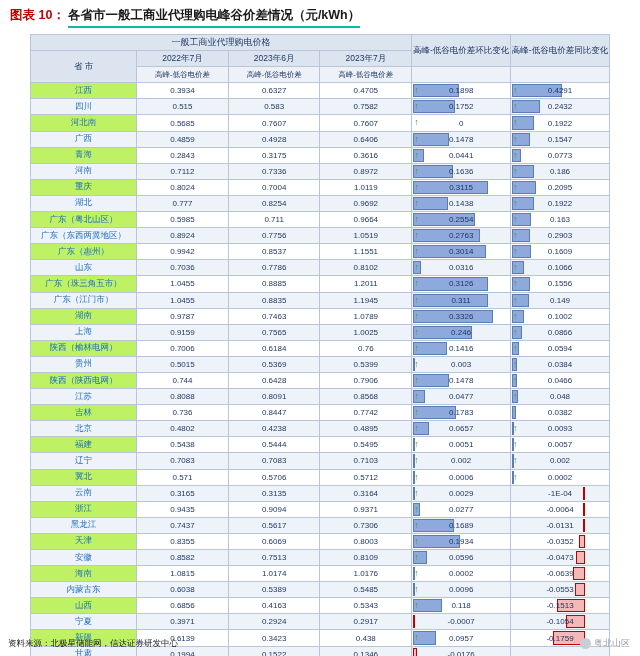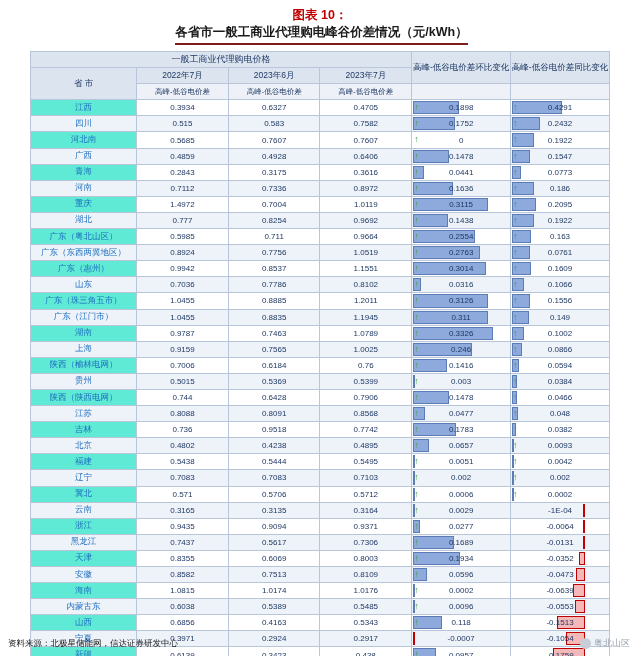--- a/index.html
+++ b/index.html
@@ -5,31 +5,30 @@
   html,body{margin:0;padding:0;}
   body{
     width:640px;height:656px;
     background:#ffffff;
     font-family:"Liberation Sans","DejaVu Sans",sans-serif;
     color:#1a1a1a;
     position:relative;
     overflow:hidden;
   }
   .title-row{
-    display:flex;align-items:center;
+    display:flex;
     padding:7px 10px 4px 10px;
-    flex-direction:column;
   }
   .title-badge{
     font-size:12.5px;font-weight:bold;color:#c00000;
     white-space:nowrap;
   }
   .title-text{
     font-size:12.5px;font-weight:bold;color:#1a1a1a;
-    border-bottom:2px solid #7f1d1d;
+    border-bottom:2px solid #14b8a6;
     padding-bottom:2px;
     margin-left:3px;
     white-space:nowrap;
   }
   .table-wrap{
     margin:2px 8px 0 30px;
   }
   table.main{
     border-collapse:collapse;
     width:580px;
@@ -60,21 +59,21 @@
   }
   .hdr-sub{
     background:#eef2f8;
     font-size:7.5px;
     color:#1f3864;
     margin-left:45px;
   }
   .prov{
     color:#1f6fc0;
     font-size:8.5px;
-    background:#5eead4;
+    background:#bef264;
   }
   .prov.alt{background:#eef3f9;}
   .num{
     color:#1f3864;
     font-size:8px;
     background:#ffffff;
     position:relative;
   }
   .num.alt{background:#eef3f9;}
   
@@ -258,21 +257,21 @@
             <span class="bar-val">0.1636</span>
           </td>
           <td class="bar-cell alt">
             <span class="bar-fill" style="width: 21.4999px;"></span>
             <span class="arrow-up">↑</span>
             <span class="bar-val">0.186</span>
           </td>
         </tr>
         <tr>
           <td class="prov">重庆</td>
-          <td class="num">1.4972</td>
+          <td class="num">0.8024</td>
           <td class="num">0.7004</td>
           <td class="num">1.0119</td>
           <td class="bar-cell">
             <span class="bar-fill" style="width: 74.9248px;"></span>
             <span class="arrow-up">↑</span>
             <span class="bar-val">0.3115</span>
           </td>
           <td class="bar-cell">
             <span class="bar-fill" style="width: 24.2163px;"></span>
             <span class="arrow-up">↑</span>
@@ -317,21 +316,21 @@
           <td class="num alt">0.7756</td>
           <td class="num alt">1.0519</td>
           <td class="bar-cell alt">
             <span class="bar-fill" style="width: 66.4582px;"></span>
             <span class="arrow-up">↑</span>
             <span class="bar-val">0.2763</span>
           </td>
           <td class="bar-cell alt">
             <span class="bar-fill" style="width: 18.4367px;"></span>
             <span class="arrow-up">↑</span>
-            <span class="bar-val">0.0761</span>
+            <span class="bar-val">0.2903</span>
           </td>
         </tr>
         <tr>
           <td class="prov">广东（惠州）</td>
           <td class="num">0.9942</td>
           <td class="num">0.8537</td>
           <td class="num">1.1551</td>
           <td class="bar-cell">
             <span class="bar-fill" style="width: 72.4955px;"></span>
             <span class="arrow-up">↑</span>
@@ -483,21 +482,21 @@
           </td>
           <td class="bar-cell alt">
             <span class="bar-fill" style="width: 5.54836px;"></span>
             <span class="arrow-up">↑</span>
             <span class="bar-val">0.048</span>
           </td>
         </tr>
         <tr>
           <td class="prov">吉林</td>
           <td class="num">0.736</td>
-          <td class="num">0.9518</td>
+          <td class="num">0.8447</td>
           <td class="num">0.7742</td>
           <td class="bar-cell">
             <span class="bar-fill" style="width: 42.8863px;"></span>
             <span class="arrow-up">↑</span>
             <span class="bar-val">0.1783</span>
           </td>
           <td class="bar-cell">
             <span class="bar-fill" style="width: 4.41557px;"></span>
             <span class="arrow-up">↑</span>
             <span class="bar-val">0.0382</span>
@@ -525,21 +524,21 @@
           <td class="num">0.5444</td>
           <td class="num">0.5495</td>
           <td class="bar-cell">
             <span class="bar-fill" style="width: 2px;"></span>
             <span class="arrow-up">↑</span>
             <span class="bar-val">0.0051</span>
           </td>
           <td class="bar-cell">
             <span class="bar-fill" style="width: 2px;"></span>
             <span class="arrow-up">↑</span>
-            <span class="bar-val">0.0042</span>
+            <span class="bar-val">0.0057</span>
           </td>
         </tr>
         <tr>
           <td class="prov alt">辽宁</td>
           <td class="num alt">0.7083</td>
           <td class="num alt">0.7083</td>
           <td class="num alt">0.7103</td>
           <td class="bar-cell alt">
             <span class="bar-fill" style="width: 2px;"></span>
             <span class="arrow-up">↑</span>

